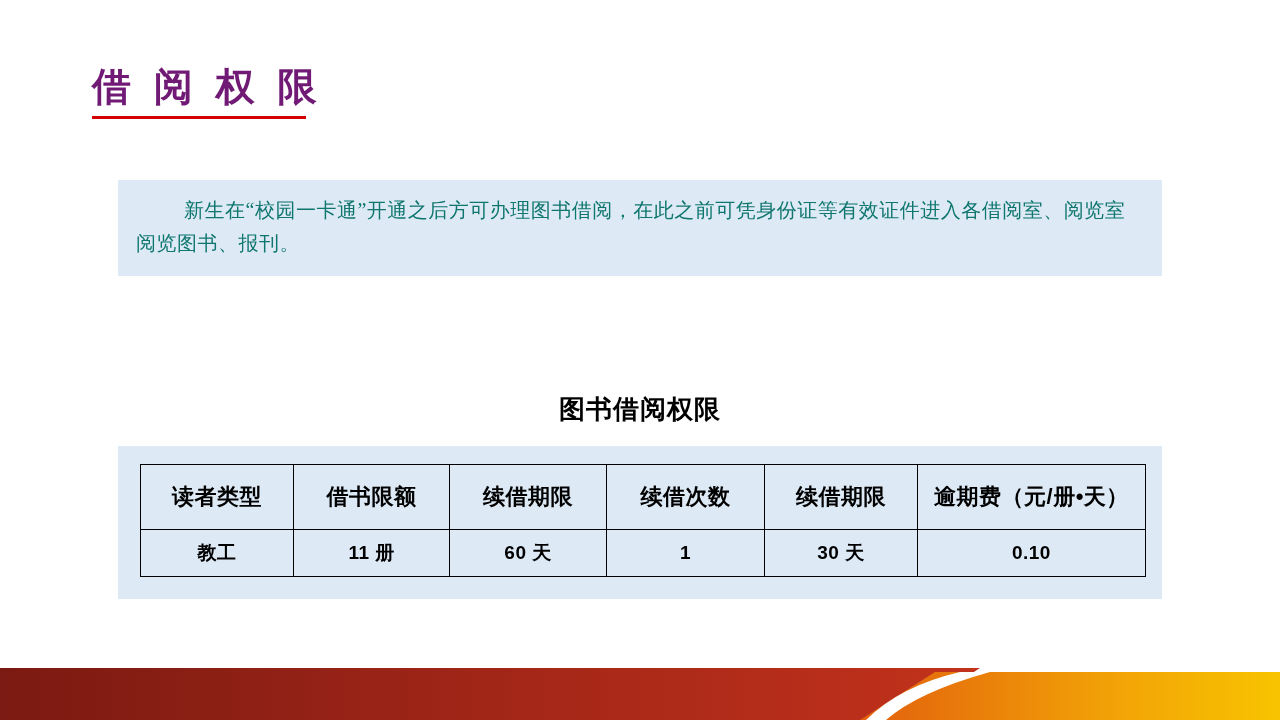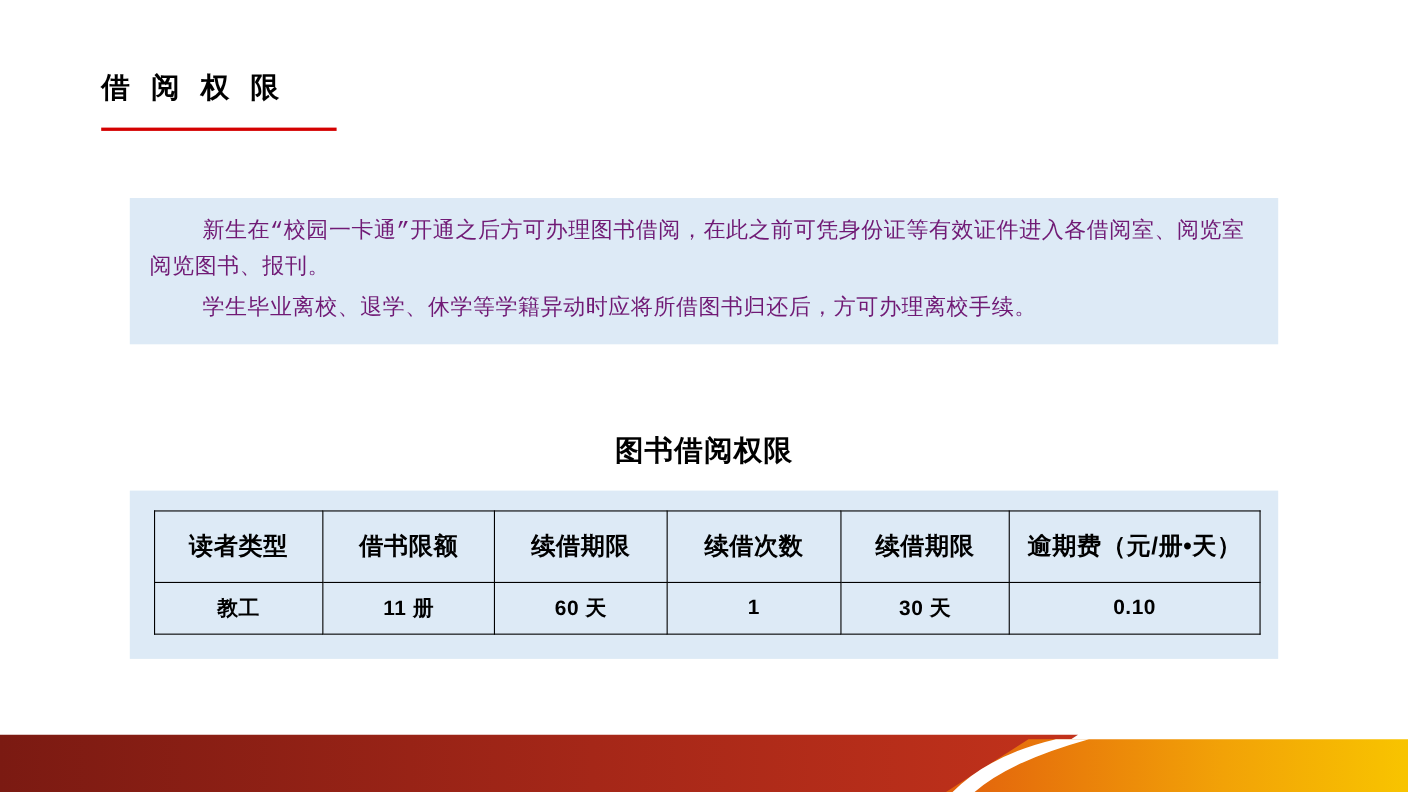--- a/index.html
+++ b/index.html
@@ -13,23 +13,23 @@
     font-family: "Liberation Sans", "DejaVu Sans", sans-serif;
     position: relative;
     overflow: hidden;
   }
 
   
   .slide-title {
     position: absolute;
     left: 92px;
     top: 64px;
-    font-size: 26px;
+    font-size: 39px;
     font-weight: bold;
-    color: #000000;
+    color: #701a75;
     letter-spacing: 6px;
     line-height: 1.2;
   }
   .title-underline {
     position: absolute;
     left: 92px;
     top: 116px;
     width: 214px;
     height: 3px;
     background: #d40000;
@@ -40,26 +40,26 @@
     position: absolute;
     left: 118px;
     top: 180px;
     width: 1044px;
     background: #ddeaf6;
     padding: 14px 18px 16px 18px;
     box-sizing: border-box;
   }
   .intro-p {
     font-size: 20px;
-    color: #701a75;
+    color: #0f766e;
     line-height: 1.65;
     margin: 0;
     text-indent: 2.4em;
     letter-spacing: 0.5px;
-    font-family: Liberation Mono, monospace;
+    font-family: Liberation Serif, serif;
   }
   .intro-p + .intro-p {
     margin-top: 4px;
   }
 
   
   .table-heading {
     position: absolute;
     left: 0;
     top: 392px;
@@ -124,21 +124,20 @@
   }
 </style>
 </head>
 <body>
 
 <div class="slide-title">借 阅 权 限</div>
 <div class="title-underline"></div>
 
 <div class="intro-box">
   <p class="intro-p">新生在“校园一卡通”开通之后方可办理图书借阅，在此之前可凭身份证等有效证件进入各借阅室、阅览室阅览图书、报刊。</p>
-  <p class="intro-p">学生毕业离校、退学、休学等学籍异动时应将所借图书归还后，方可办理离校手续。</p>
 </div>
 
 <div class="table-heading">图书借阅权限</div>
 
 <div class="table-wrap">
   <table class="perm-table">
     <thead>
       <tr>
         <th class="col-0">读者类型</th>
         <th class="col-1">借书限额</th>

